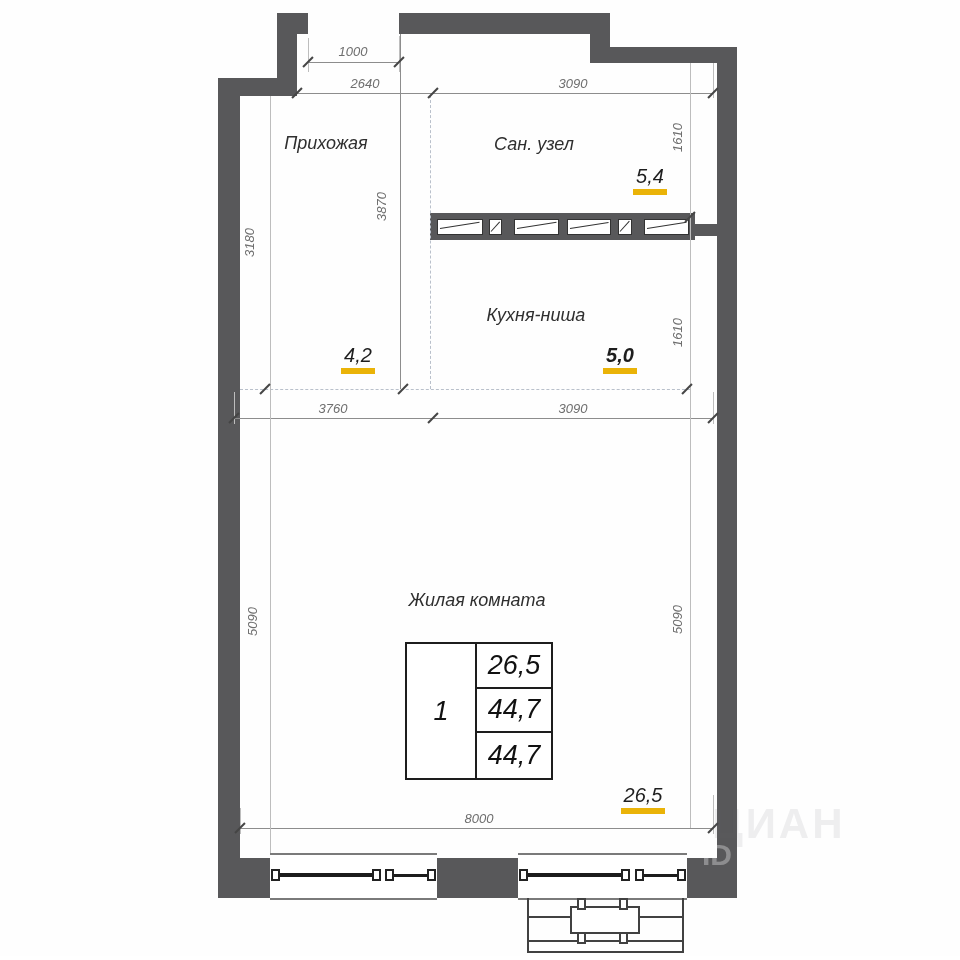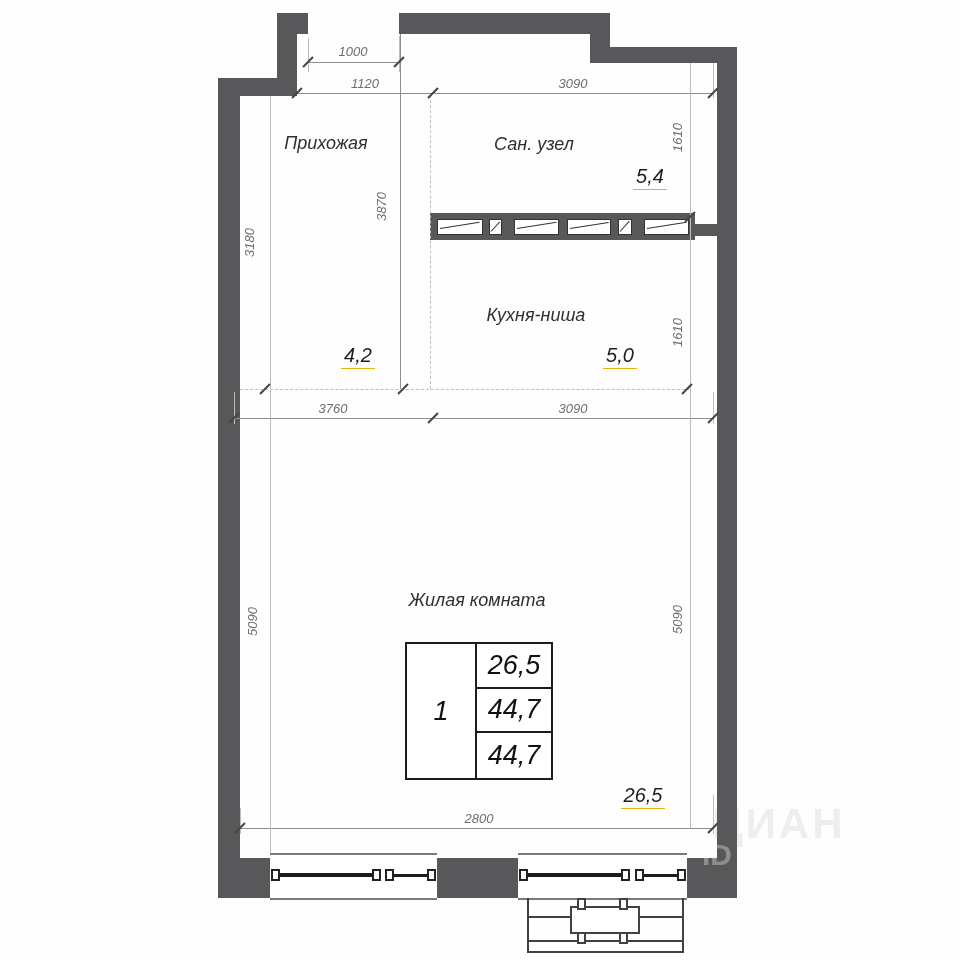--- a/index.html
+++ b/index.html
@@ -15,21 +15,21 @@
   .dshv{position:absolute;width:0;border-left:1px dashed #b9c0cb;}
   
   .tk{position:absolute;width:14px;height:2px;background:#454545;transform:rotate(-45deg);}
   
   .dt{position:absolute;width:60px;text-align:center;font-style:italic;font-size:13px;color:#6e6e6e;}
   .rt{position:absolute;width:60px;text-align:center;font-style:italic;font-size:13px;color:#6e6e6e;transform:rotate(-90deg);}
   
   .rl{position:absolute;text-align:center;font-style:italic;font-size:18px;color:#2f2f2f;}
   
   .ar{position:absolute;text-align:center;font-style:italic;font-size:20px;color:#1e1e1e;}
-  .ar span{display:inline-block;border-bottom:1px solid #eab308;padding:0 3px 1px 3px;}
+  .ar span{display:inline-block;border-bottom:6px solid #eab308;padding:0 3px 1px 3px;}
   
   .po{position:absolute;top:219px;height:16px;background:#fff;border:1px solid #333;}
   .po .dg{position:absolute;left:4%;top:60%;width:92%;height:1px;background:#333;transform:rotate(-9deg);transform-origin:left center;}
   .po.nrw .dg{left:10%;top:80%;width:120%;transform:rotate(-48deg);}
   
   .win{position:absolute;top:853px;height:47px;background:#fff;border-top:2px solid #7a7a7a;border-bottom:2px solid #7a7a7a;}
   .win .p1{position:absolute;left:7px;right:38%;top:18px;height:4px;background:#1c1c1c;}
   .win .p2{position:absolute;left:69%;right:8px;top:19px;height:3px;background:#1c1c1c;}
   .win .sq{position:absolute;top:14px;width:9px;height:12px;background:#fff;border:2px solid #222;}
   
@@ -138,40 +138,40 @@
   <div class="tk" style="left:396px;top:388px;"></div>
   <div class="tk" style="left:680px;top:388px;"></div>
   <div class="tk" style="left:227px;top:417px;"></div>
   <div class="tk" style="left:426px;top:417px;"></div>
   <div class="tk" style="left:706px;top:417px;"></div>
   <div class="tk" style="left:233px;top:827px;"></div>
   <div class="tk" style="left:706px;top:827px;"></div>
   <div class="tk" style="left:683px;top:216px;"></div>
 
   <div class="dt" style="left:323px;top:44px;">1000</div>
-  <div class="dt" style="left:335px;top:76px;">1120</div>
+  <div class="dt" style="left:335px;top:76px;">2640</div>
   <div class="dt" style="left:543px;top:76px;">3090</div>
   <div class="dt" style="left:303px;top:401px;">3760</div>
   <div class="dt" style="left:543px;top:401px;">3090</div>
-  <div class="dt" style="left:449px;top:811px;">2800</div>
+  <div class="dt" style="left:449px;top:811px;">8000</div>
   <div class="rt" style="left:219px;top:235px;">3180</div>
   <div class="rt" style="left:222px;top:614px;">5090</div>
   <div class="rt" style="left:351px;top:199px;">3870</div>
   <div class="rt" style="left:647px;top:130px;">1610</div>
   <div class="rt" style="left:647px;top:325px;">1610</div>
   <div class="rt" style="left:647px;top:612px;">5090</div>
 
   <div class="rl" style="left:256px;top:133px;width:140px;">Прихожая</div>
   <div class="rl" style="left:464px;top:134px;width:140px;">Сан. узел</div>
   <div class="rl" style="left:456px;top:305px;width:160px;">Кухня-ниша</div>
   <div class="rl" style="left:397px;top:590px;width:160px;">Жилая комната</div>
 
   <div class="ar" style="left:328px;top:344px;width:60px;"><span>4,2</span></div>
   <div class="ar" style="left:620px;top:165px;width:60px;"><span>5,4</span></div>
-  <div class="ar" style="left:590px;top:344px;width:60px;"><span>5,0</span></div>
+  <div class="ar" style="left:590px;top:344px;width:60px;font-weight:bold;"><span>5,0</span></div>
   <div class="ar" style="left:603px;top:784px;width:80px;"><span>26,5</span></div>
 
   <div class="itab">
     <div class="c1">1</div>
     <div class="r1">26,5</div>
     <div class="r2">44,7</div>
     <div class="r3">44,7</div>
   </div>
 
   <div class="wm-word">ЦИАН</div>

